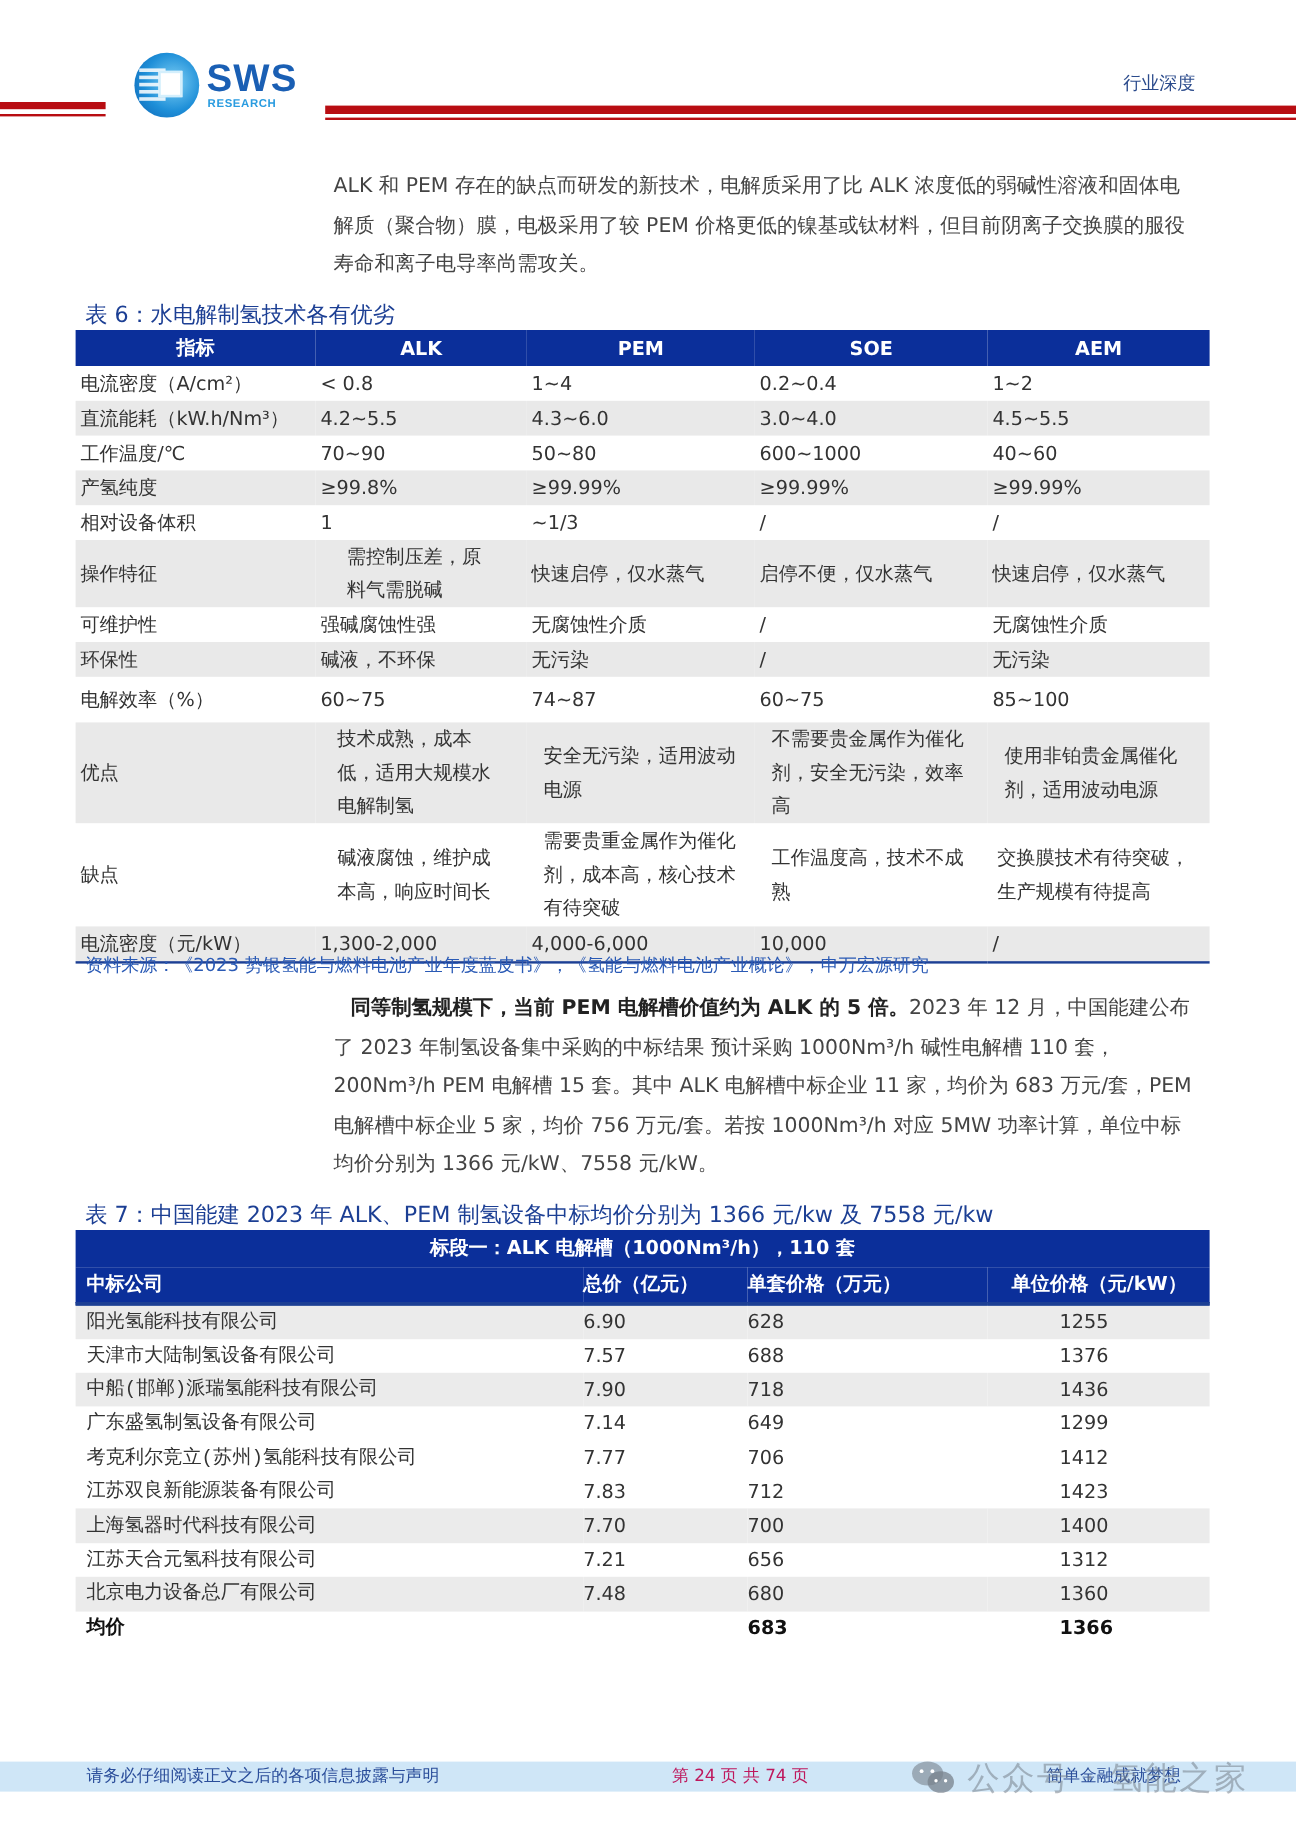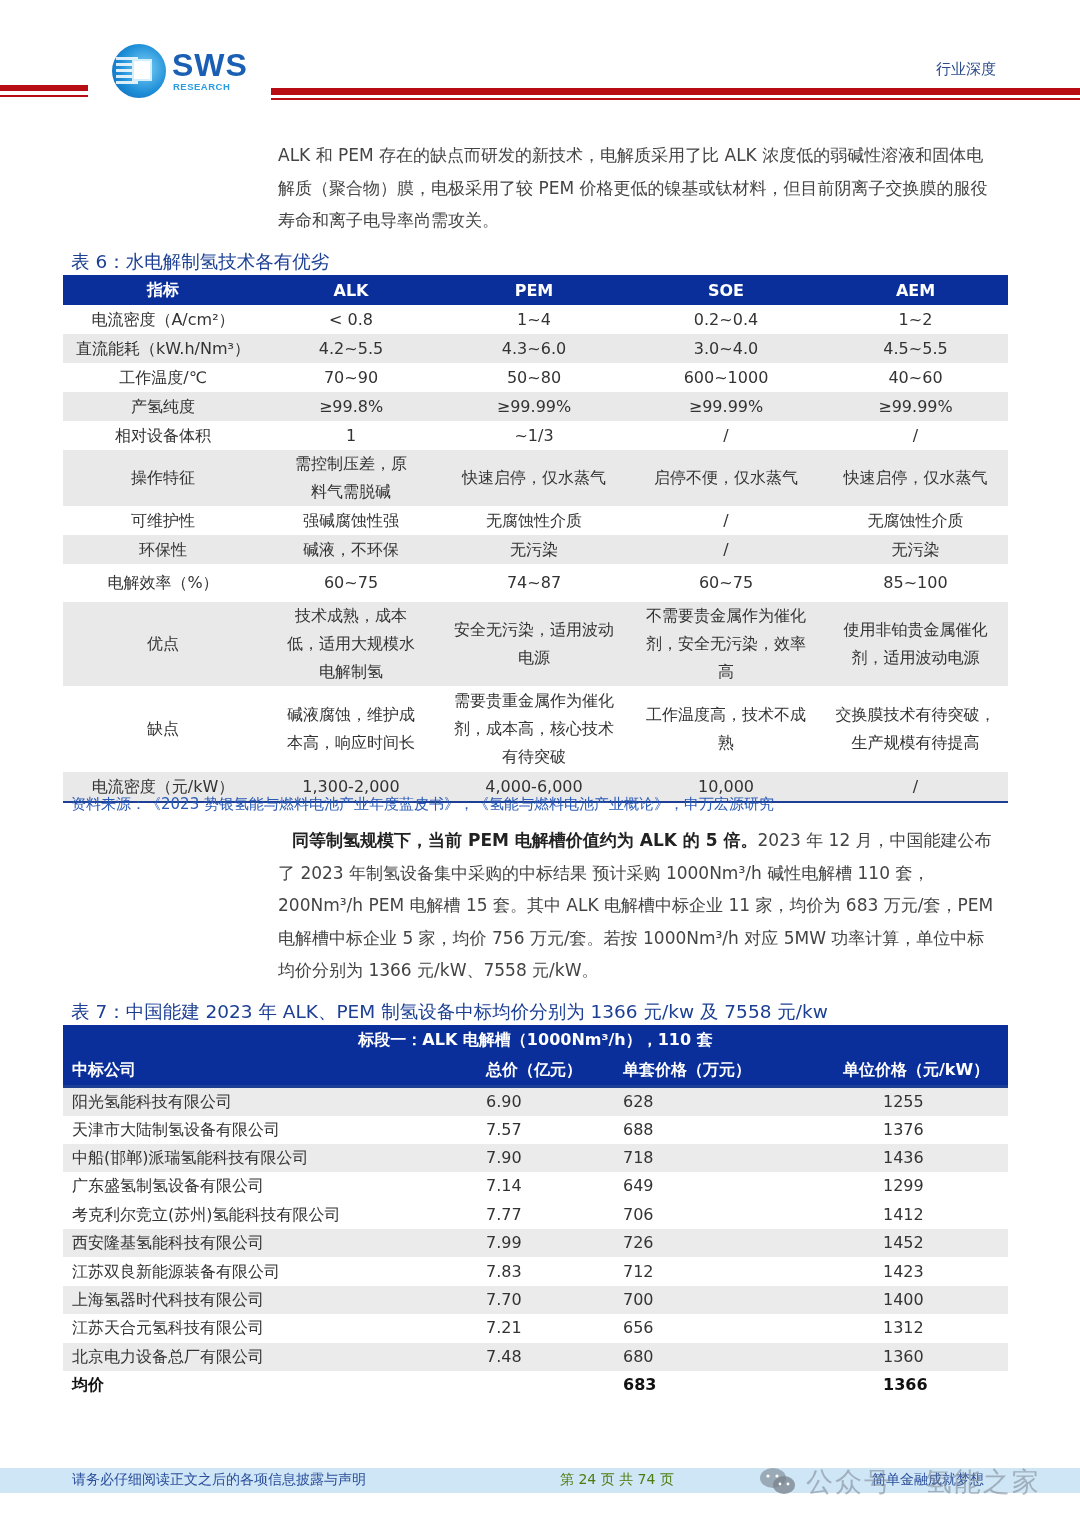--- a/index.html
+++ b/index.html
@@ -23,42 +23,42 @@
     
     .para { position: absolute; left: 278px; width: 720px; font-size: 17px; line-height: 32.5px; color: #444; }
     .para b { color: #222; }
 
     
     .tbl-title { position: absolute; left: 71px; font-size: 18.5px; font-weight: normal; color: #1c3f94; }
 
     
     .t6 { position: absolute; left: 63px; top: 275px; width: 945px; border-collapse: collapse; font-size: 16px; color: #333; }
     .t6 th { background: #0b2f9a; color: #fff; font-weight: bold; height: 30px; font-size: 16px; text-align: center; }
-    .t6 td { text-align: center; padding: 0 4px; line-height: 28px; }
+    .t6 td { text-align: left; padding: 0 4px; line-height: 28px; }
     .t6 tr.g td { background: #e9e9e9; }
     .t6 tr.last td { border-bottom: 2px solid #1c3f94; }
 
     .source { position: absolute; left: 71px; top: 795px; font-size: 15px; color: #2a5ab5; }
 
     
     .t7 { position: absolute; left: 63px; top: 1025px; width: 945px; border-collapse: collapse; font-size: 16px; color: #333; }
     .t7 .seg th { background: #0b2f9a; color: #fff; font-weight: bold; height: 31px; text-align: center; font-size: 16px; }
     .t7 .cols th { background: #0b2f9a; color: #fff; font-weight: bold; height: 30px; font-size: 16px; text-align: left; border-bottom: 3px solid #1c3f94; }
     .t7 td { height: 28.4px; line-height: 28px; }
     .t7 tr.g td { background: #ebebeb; }
-    .t7 .c0 { padding-left: 9px; width: 423px; }
+    .t7 .c0 { padding-left: 9px; width: 423px; font-family: Liberation Mono, monospace; }
     .t7 .c1 { width: 137px; }
     .t7 .c2 { width: 200px; }
     .t7 .c3 { text-align: left; padding-left: 60px; }
     .t7 tr.avg td { font-weight: bold; color: #111; }
 
     
     .footer { position: absolute; left: 0; top: 1468px; width: 1080px; height: 25px; background: #cfe6f7; }
     .footer-left { position: absolute; left: 72px; top: 3px; font-size: 14px; color: #2a4d9a; }
-    .footer-mid { position: absolute; left: 560px; top: 3px; font-size: 14px; color: #4d7c0f; }
+    .footer-mid { position: absolute; left: 560px; top: 3px; font-size: 14px; color: #be185d; }
     .footer-right { position: absolute; left: 872px; top: 3px; font-size: 14px; color: #2a4d9a; }
     .watermark { position: absolute; left: 758px; top: 1464px; font-size: 27px; color: rgba(120,130,140,.55); letter-spacing: 2px; }
     .wm-icon { position: absolute; left: 758px; top: 1466px; width: 40px; height: 30px; }
   </style>
 </head>
 <body>
 
 <div class="hdr-line-left-thick"></div>
 <div class="hdr-line-left-thin"></div>
 <div class="hdr-line-right-thick"></div>
@@ -225,26 +225,20 @@
       <td class="c0">广东盛氢制氢设备有限公司</td>
       <td class="c1">7.14</td>
       <td class="c2">649</td>
       <td class="c3">1299</td>
     </tr>
     <tr>
       <td class="c0">考克利尔竞立(苏州)氢能科技有限公司</td>
       <td class="c1">7.77</td>
       <td class="c2">706</td>
       <td class="c3">1412</td>
-    </tr>
-    <tr class="g">
-      <td class="c0">西安隆基氢能科技有限公司</td>
-      <td class="c1">7.99</td>
-      <td class="c2">726</td>
-      <td class="c3">1452</td>
     </tr>
     <tr>
       <td class="c0">江苏双良新能源装备有限公司</td>
       <td class="c1">7.83</td>
       <td class="c2">712</td>
       <td class="c3">1423</td>
     </tr>
     <tr class="g">
       <td class="c0">上海氢器时代科技有限公司</td>
       <td class="c1">7.70</td>

